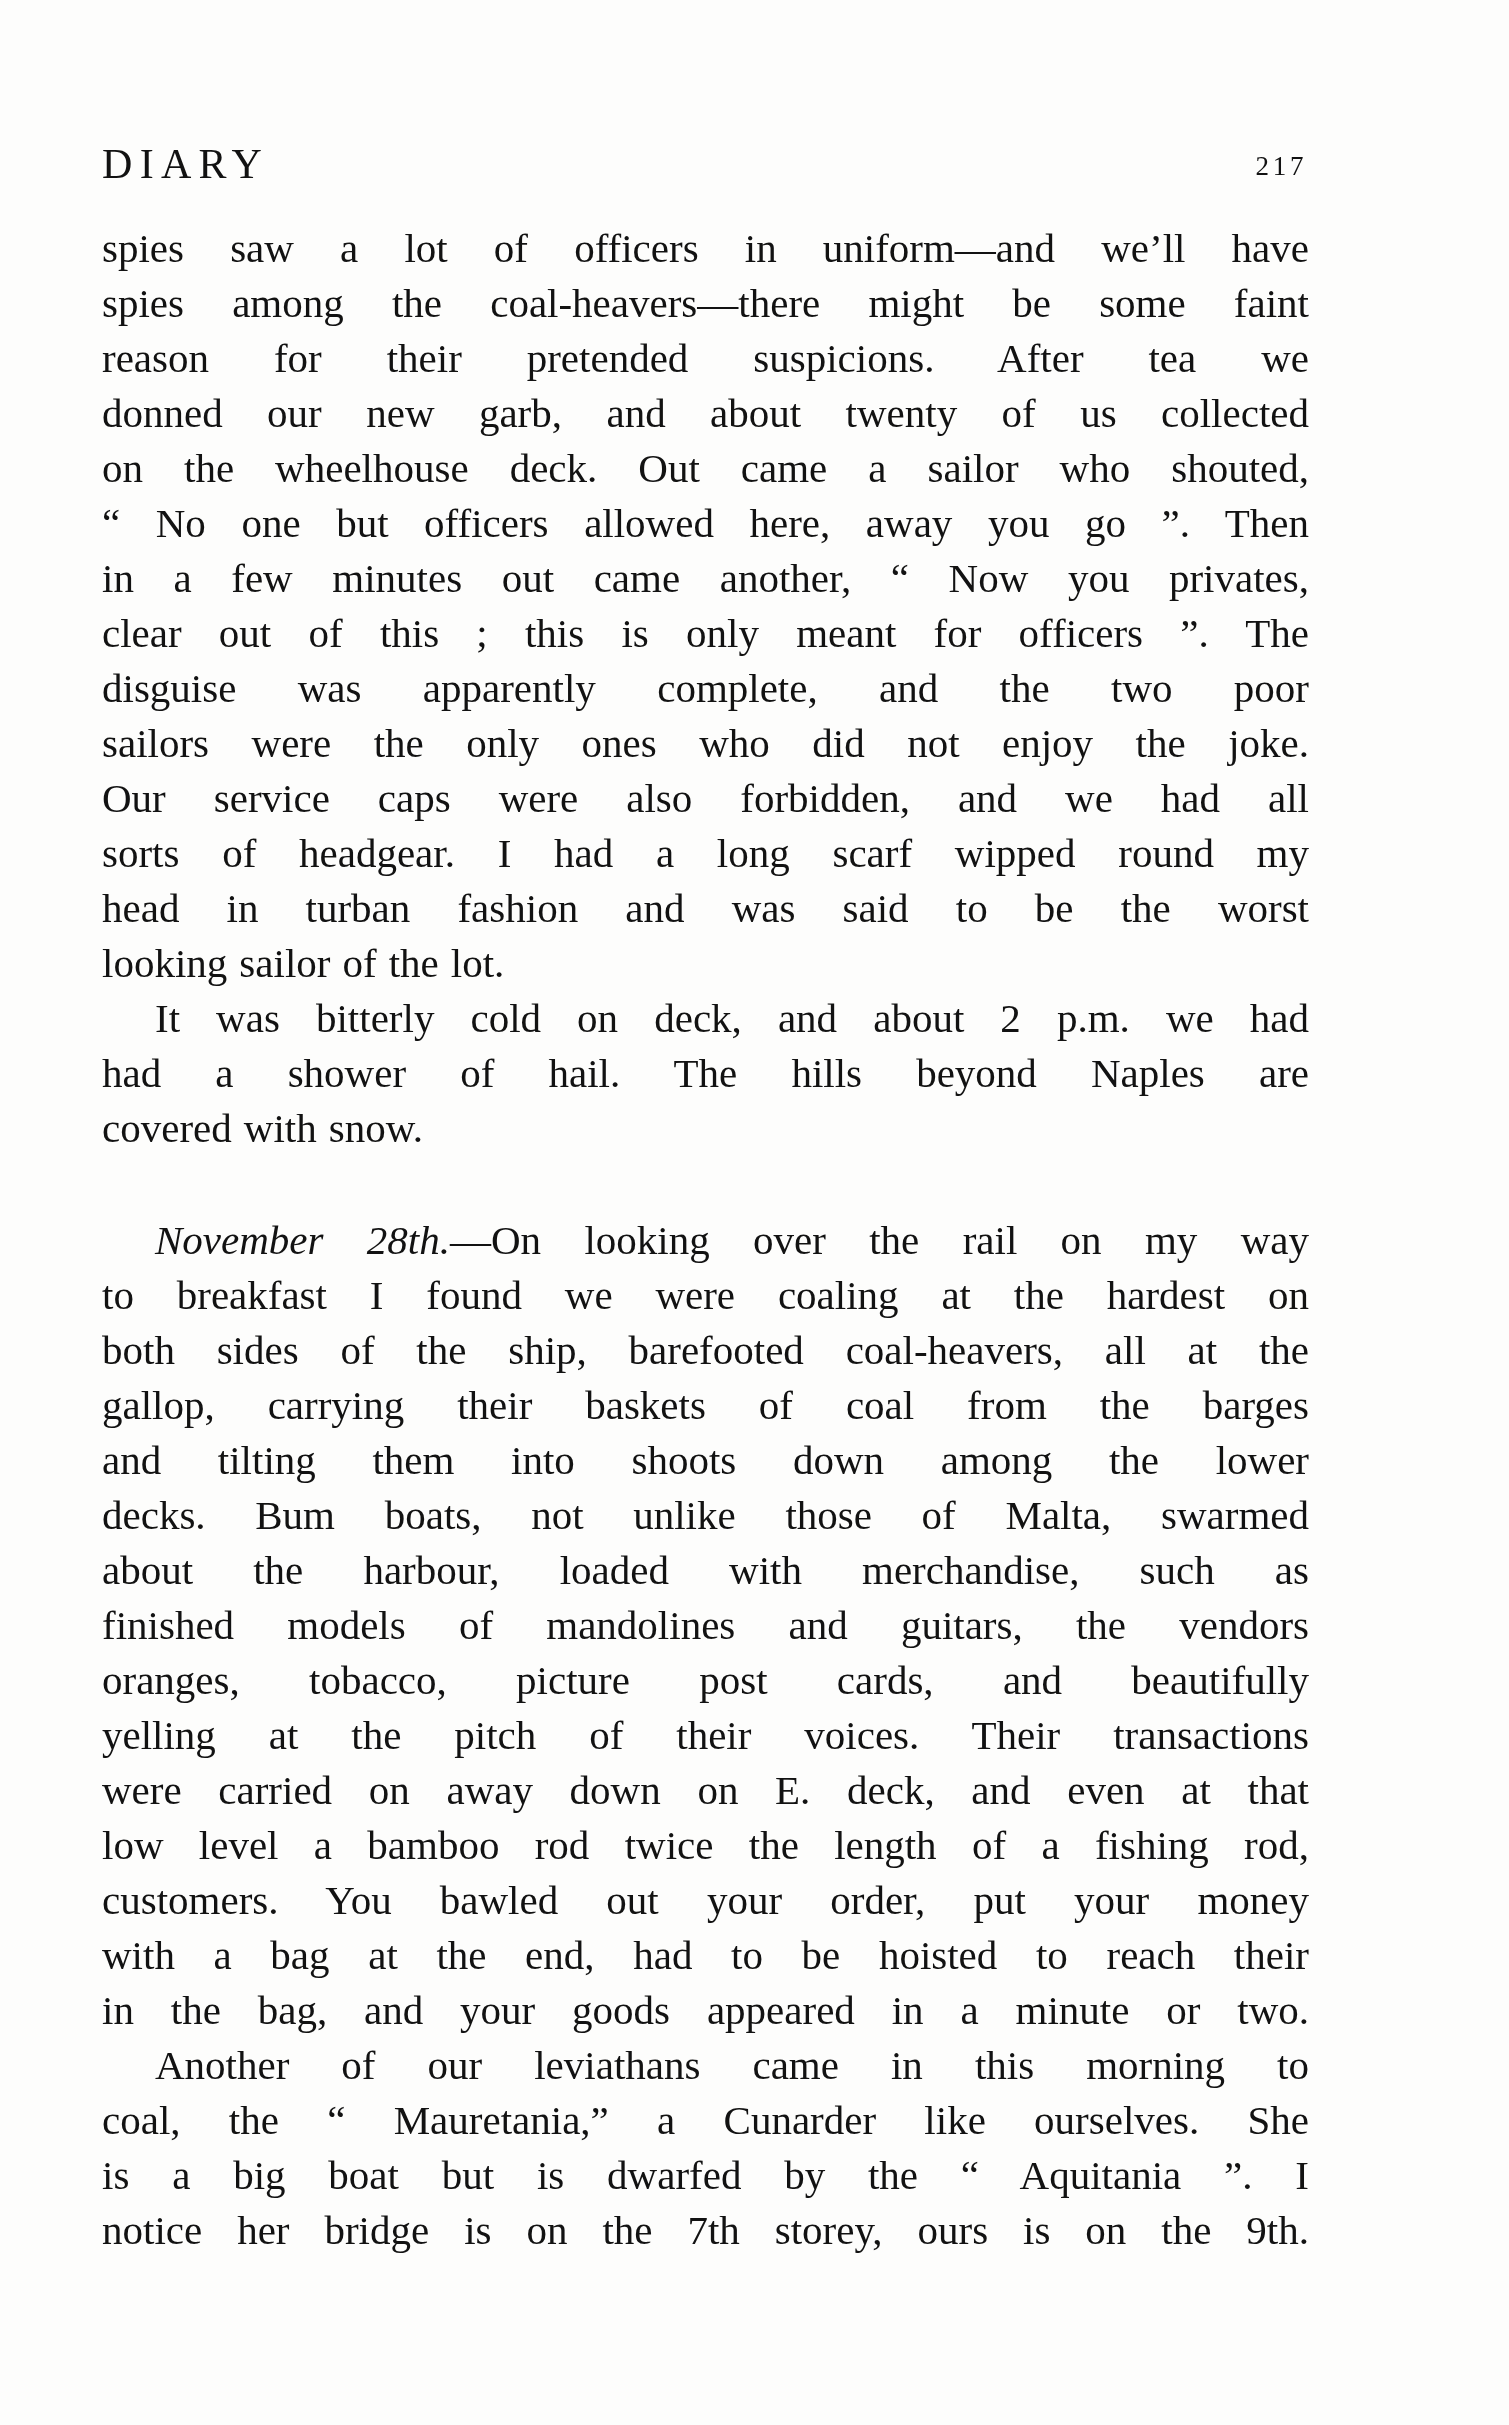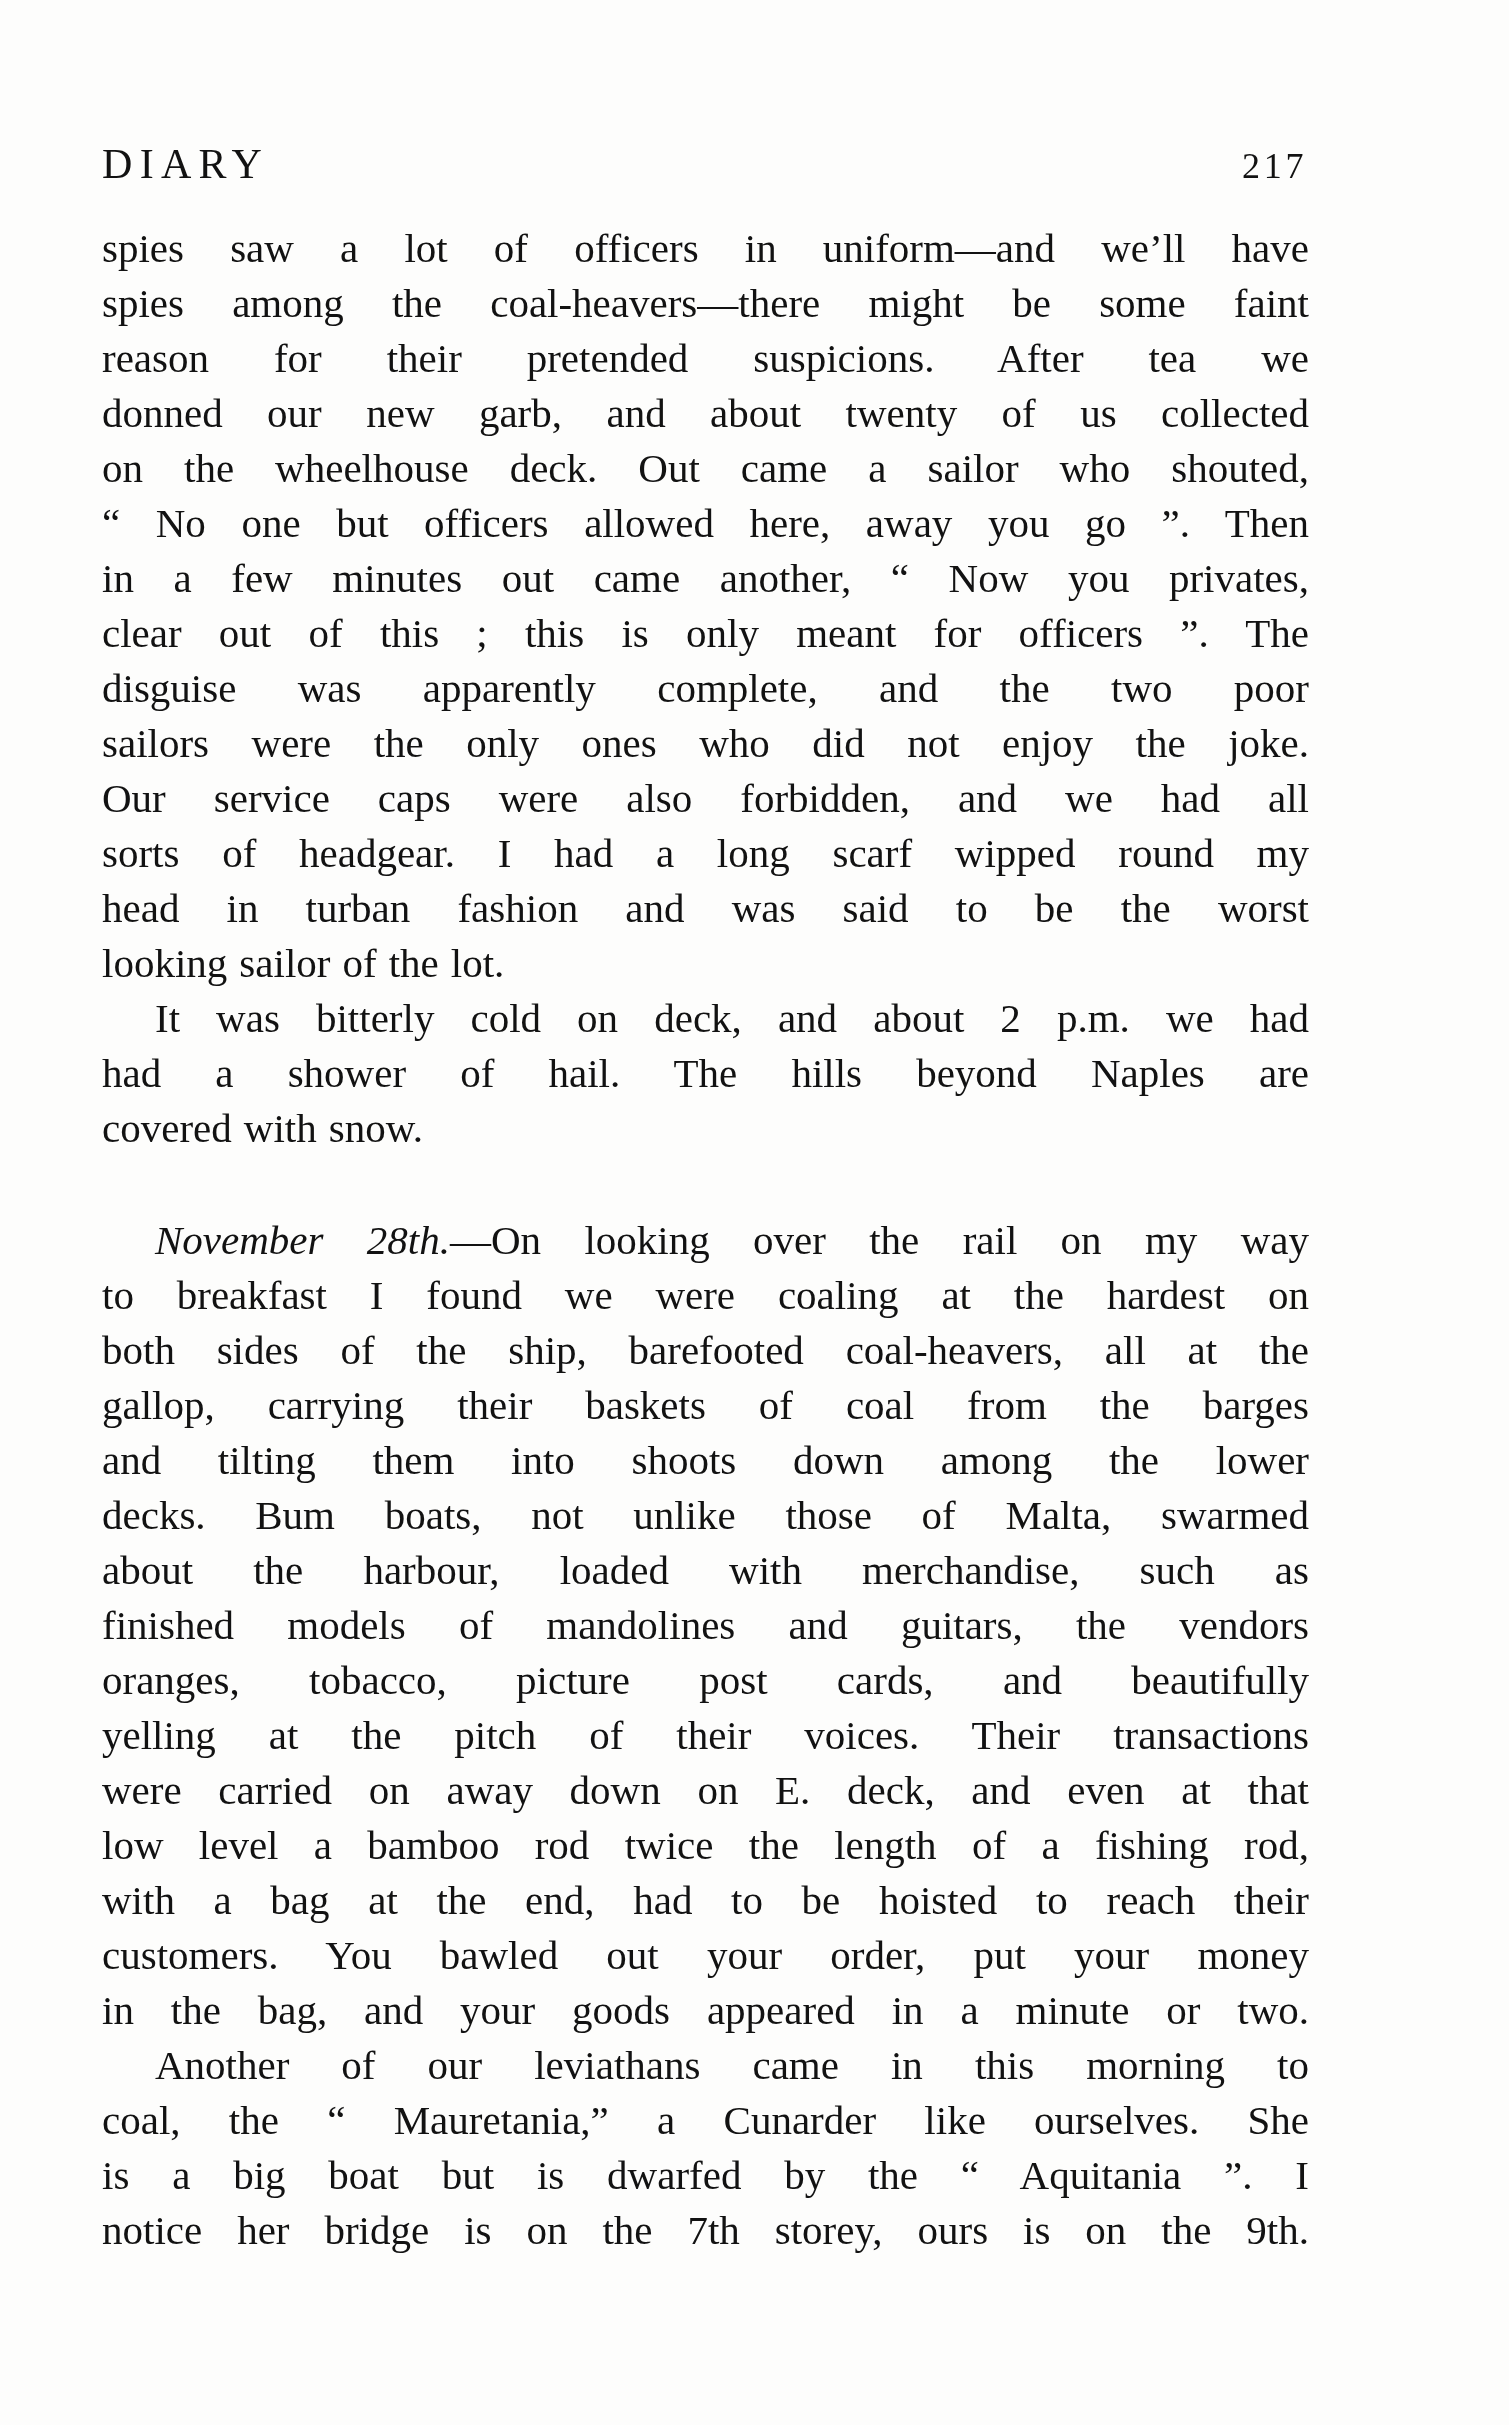--- a/index.html
+++ b/index.html
@@ -19,21 +19,21 @@
   }
   .running-title {
     position:absolute; left:0; right:0; top:0;
     text-align:left;
     font-size:42px;
     letter-spacing:7.3px;
     line-height:58px;
   }
   .page-number {
     position:absolute; right:1.8px; top:1.8px;
-    font-size:36px;
+    font-size:27px;
     letter-spacing:3.7px;
     line-height:58px;
   }
   .text-block {
     position:absolute;
     top:221px; left:102px;
     width:1207px;
   }
   .para { margin:0; padding:0; }
   .para.gap-before { margin-top:57px; }
@@ -93,22 +93,22 @@
       <div class="line">both sides of the ship, barefooted coal-heavers, all at the</div>
       <div class="line">gallop, carrying their baskets of coal from the barges</div>
       <div class="line">and tilting them into shoots down among the lower</div>
       <div class="line">decks. Bum boats, not unlike those of Malta, swarmed</div>
       <div class="line">about the harbour, loaded with merchandise, such as</div>
       <div class="line">finished models of mandolines and guitars, the vendors</div>
       <div class="line">oranges, tobacco, picture post cards, and beautifully</div>
       <div class="line">yelling at the pitch of their voices. Their transactions</div>
       <div class="line">were carried on away down on E. deck, and even at that</div>
       <div class="line">low level a bamboo rod twice the length of a fishing rod,</div>
+      <div class="line">customers. You bawled out your order, put your money</div>
       <div class="line">with a bag at the end, had to be hoisted to reach their</div>
-      <div class="line">customers. You bawled out your order, put your money</div>
       <div class="line">in the bag, and your goods appeared in a minute or two.</div>
     </div>
 
     <div class="para">
       <div class="line ind">Another of our leviathans came in this morning to</div>
       <div class="line">coal, the “ Mauretania,” a Cunarder like ourselves. She</div>
       <div class="line">is a big boat but is dwarfed by the “ Aquitania ”. I</div>
       <div class="line">notice her bridge is on the 7th storey, ours is on the 9th.</div>
     </div>
 

